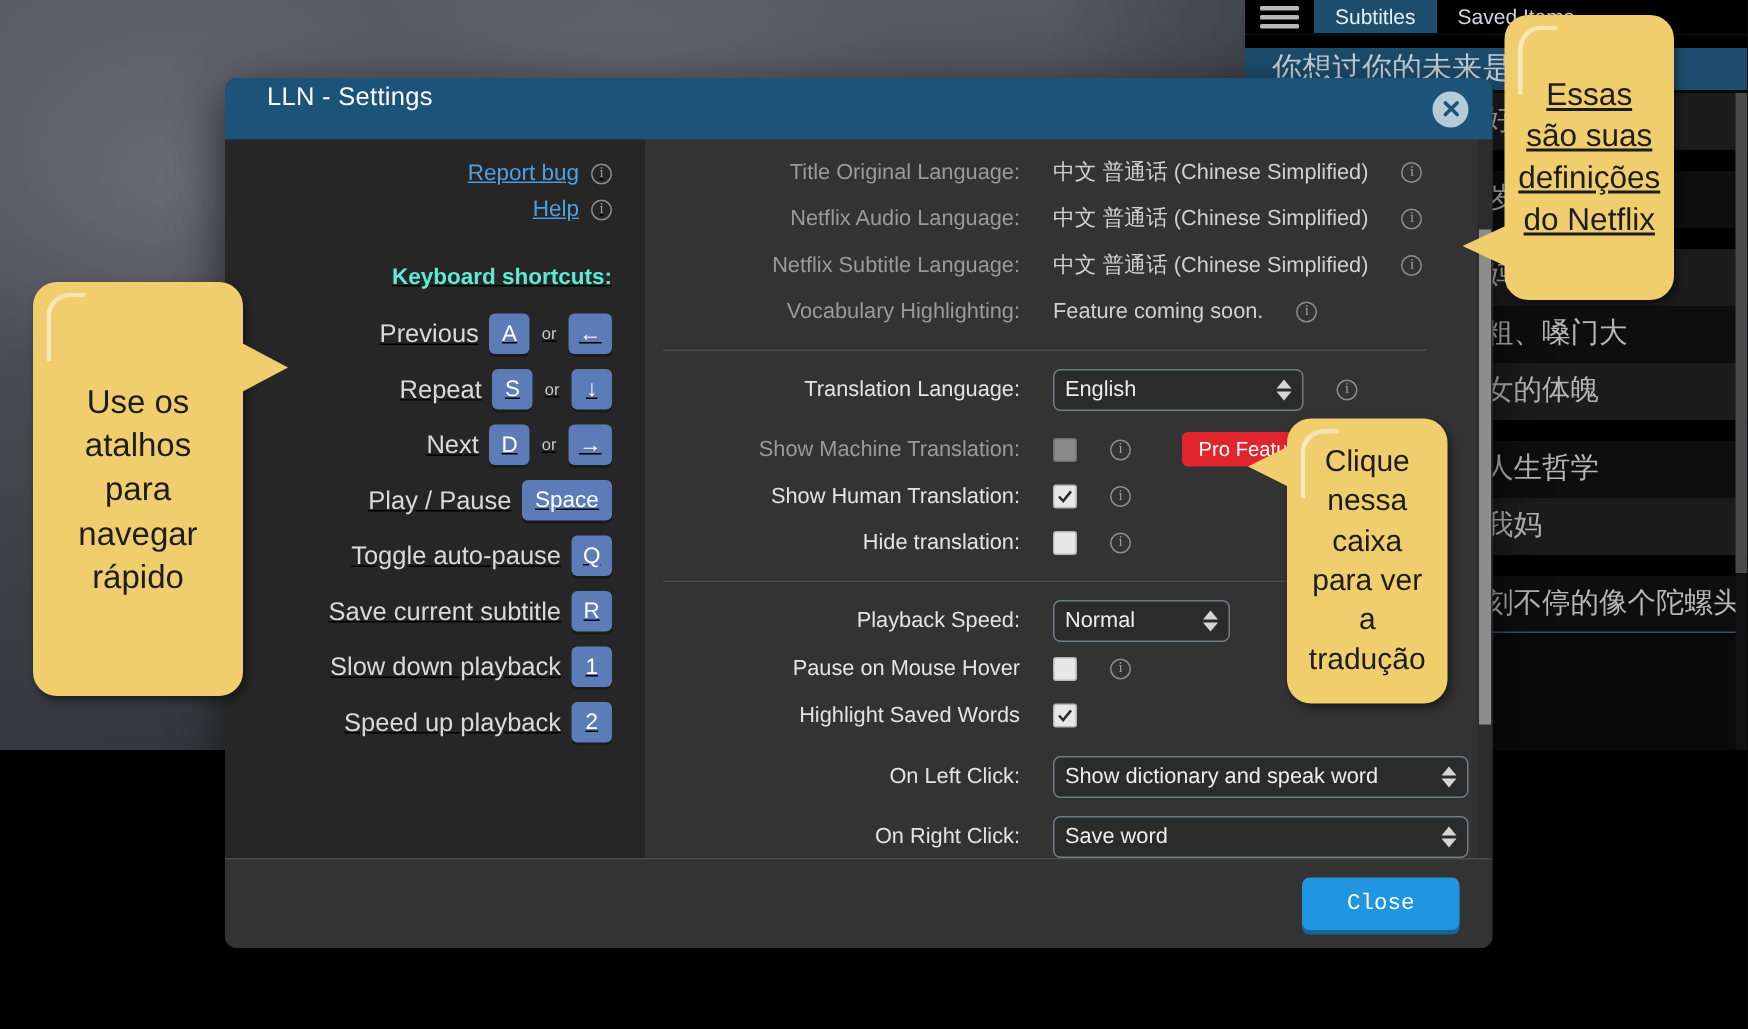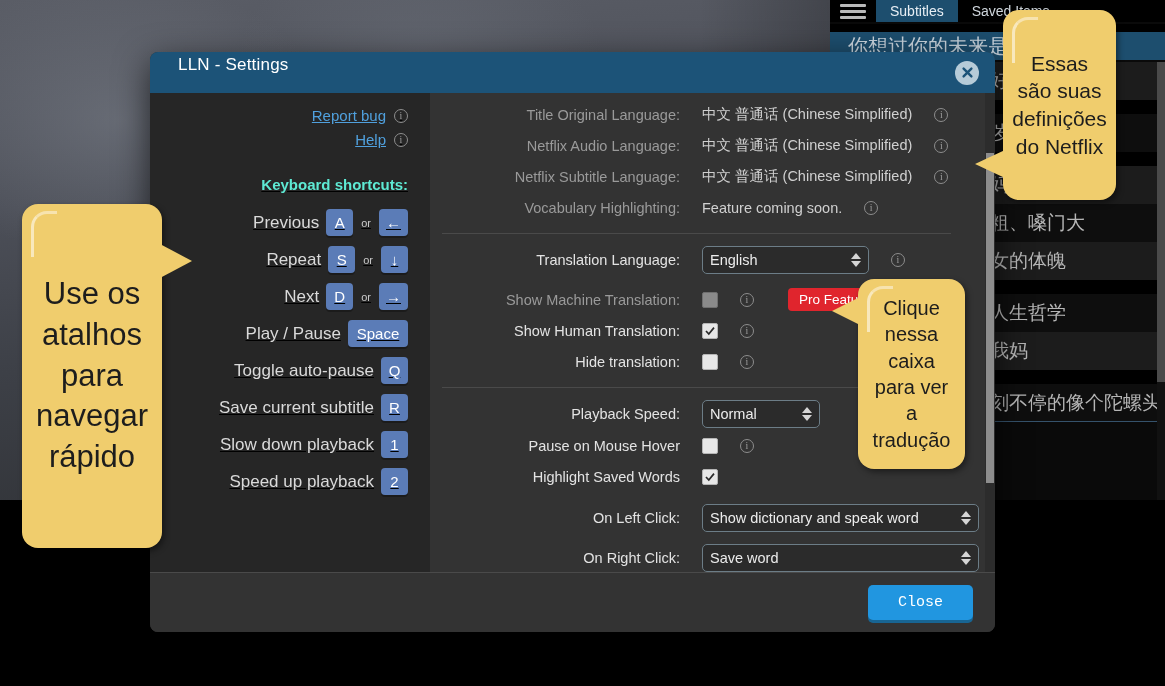--- a/index.html
+++ b/index.html
@@ -201,30 +201,30 @@
     display:flex; align-items:center; justify-content:center;
     box-shadow: 2px 3px 6px rgba(0,0,0,0.45);
   }
   .callout .ct { padding: 6px 10px; line-height: 1.32; }
   .callout::before {
     content:""; position:absolute;
     width: 0; height: 0;
   }
   
   #callout-shortcuts {
-    left: 22px; top: 204px; width: 140px; height: 344px; font-size: 31px;
+    left: 22px; top: 188px; width: 140px; height: 276px; font-size: 22px;
   }
   #callout-shortcuts::before {
     right: -30px; top: 40px;
     border-top: 17px solid transparent; border-bottom: 17px solid transparent;
     border-left: 32px solid #f0cd6d;
   }
   
   #callout-netflix {
-    left: 1003px; top: 10px; width: 113px; height: 190px; font-size: 21px;
+    left: 1003px; top: 10px; width: 113px; height: 190px; font-size: 21px; text-decoration: underline;
   }
   #callout-netflix::before {
     left: -28px; bottom: 22px;
     border-top: 14px solid transparent; border-bottom: 14px solid transparent;
     border-right: 30px solid #f0cd6d;
   }
   
   #callout-translation {
     left: 858px; top: 279px; width: 107px; height: 190px; font-size: 20px;
   }

